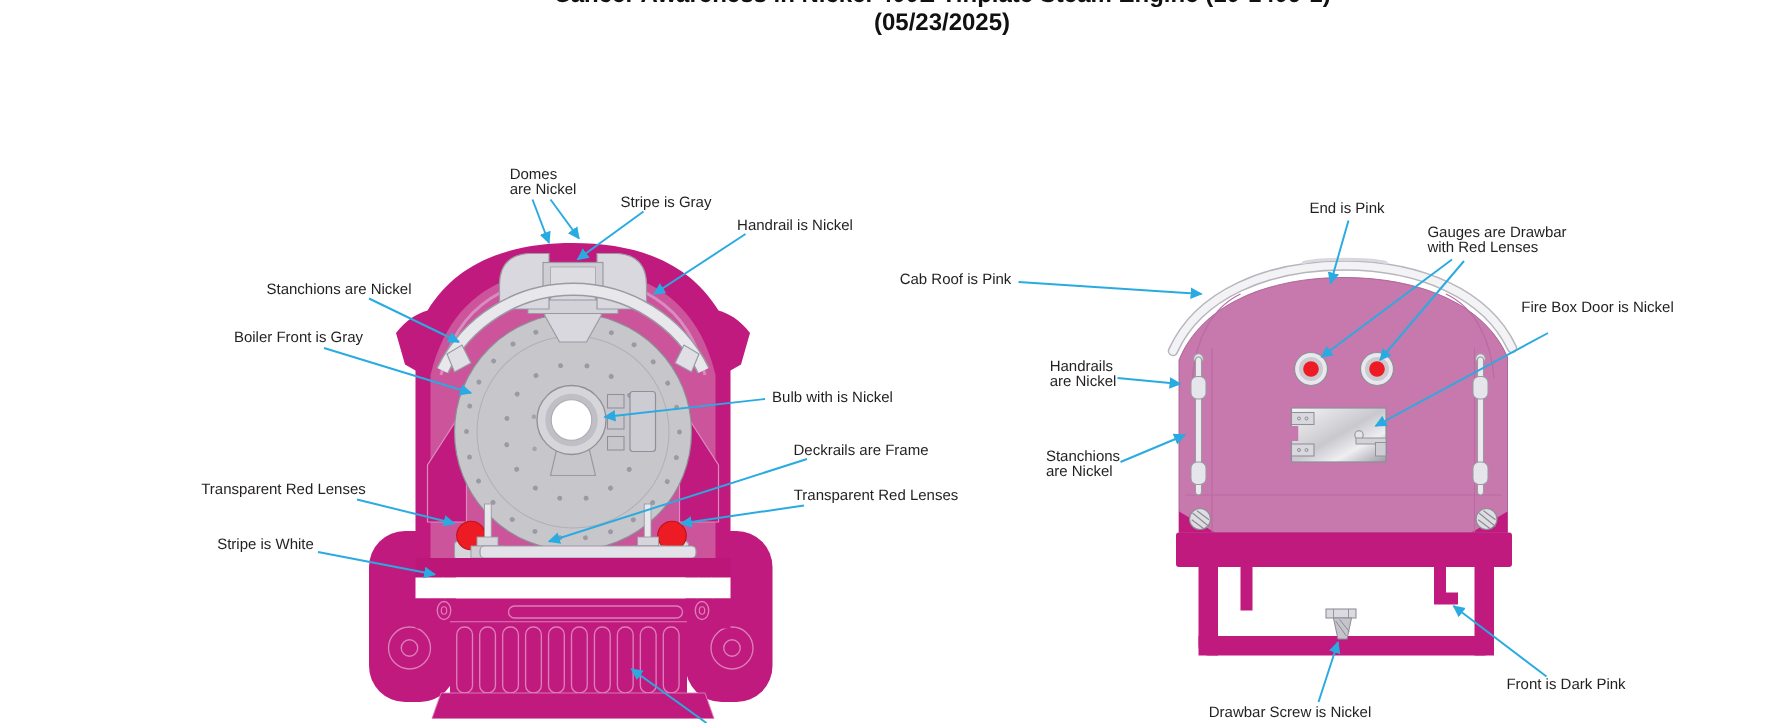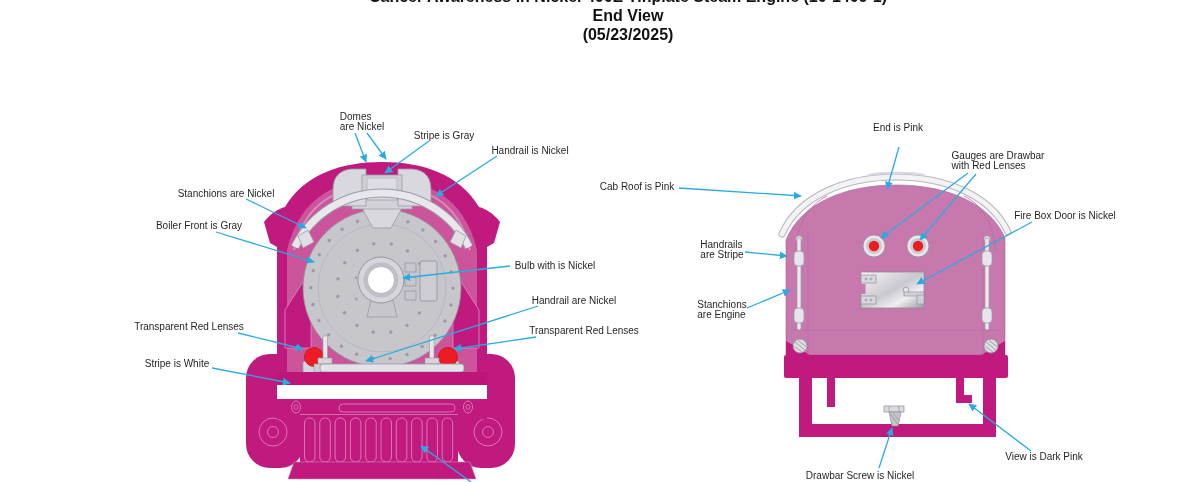--- a/index.html
+++ b/index.html
@@ -249,41 +249,40 @@
       <line x1="1032" y1="222" x2="917" y2="284" marker-end="url(#ah)"></line>
       <line x1="745" y1="252" x2="787" y2="256" marker-end="url(#ah)"></line>
       <line x1="747" y1="308" x2="790" y2="290" marker-end="url(#ah)"></line>
       <line x1="879" y1="468" x2="892" y2="428" marker-end="url(#ah)"></line>
       <line x1="1031" y1="451" x2="969" y2="404" marker-end="url(#ah)"></line>
     </g>
   </svg>
 
   <div class="title">
     <div>Cancer Awareness in Nickel 400E Tinplate Steam Engine (10-1409-1)</div>
-    <div>End View</div>
     <div>(05/23/2025)</div>
   </div>
 
   <div class="lbl" style="left:362px;top:112px">Domes
 are Nickel</div>
   <div class="lbl" style="left:444px;top:131px">Stripe is Gray</div>
   <div class="lbl" style="left:530px;top:146px">Handrail is Nickel</div>
   <div class="lbl" style="left:226px;top:189px">Stanchions are Nickel</div>
   <div class="lbl" style="left:199px;top:221px">Boiler Front is Gray</div>
   <div class="lbl" style="left:555px;top:261px">Bulb with is Nickel</div>
-  <div class="lbl" style="left:574px;top:296px">Handrail are Nickel</div>
+  <div class="lbl" style="left:574px;top:296px">Deckrails are Frame</div>
   <div class="lbl" style="left:189px;top:322px">Transparent Red Lenses</div>
   <div class="lbl" style="left:584px;top:326px">Transparent Red Lenses</div>
   <div class="lbl" style="left:177px;top:359px">Stripe is White</div>
 
-  <div class="lbl" style="left:898px;top:123px">End is Pink</div>
+  <div class="lbl" style="left:898px;top:135px">End is Pink</div>
   <div class="lbl" style="left:637px;top:182px">Cab Roof is Pink</div>
   <div class="lbl" style="left:998px;top:151px">Gauges are Drawbar
 with Red Lenses</div>
-  <div class="lbl" style="left:1065px;top:211px">Fire Box Door is Nickel</div>
+  <div class="lbl" style="left:1065px;top:201px">Fire Box Door is Nickel</div>
   <div class="lbl" style="left:722px;top:240px">Handrails
-are Stripe</div>
+are Nickel</div>
   <div class="lbl" style="left:722px;top:300px">Stanchions
-are Engine</div>
+are Nickel</div>
   <div class="lbl" style="left:860px;top:471px">Drawbar Screw is Nickel</div>
-  <div class="lbl" style="left:1044px;top:452px">View is Dark Pink</div>
+  <div class="lbl" style="left:1044px;top:452px">Front is Dark Pink</div>
 
 </div>
 
 </body></html>

